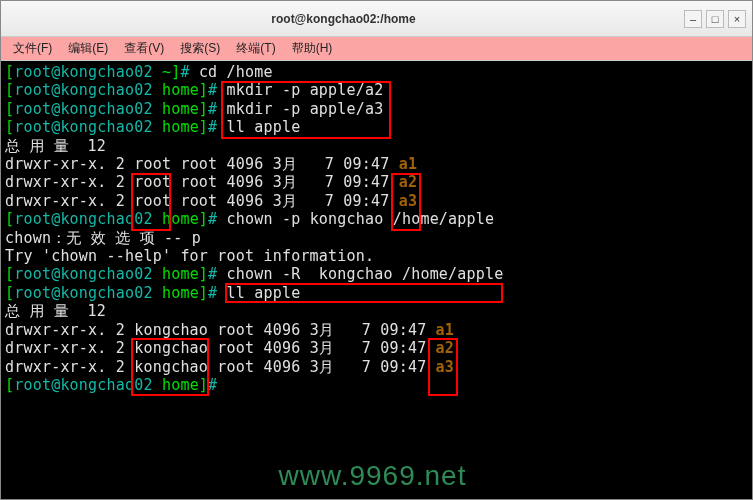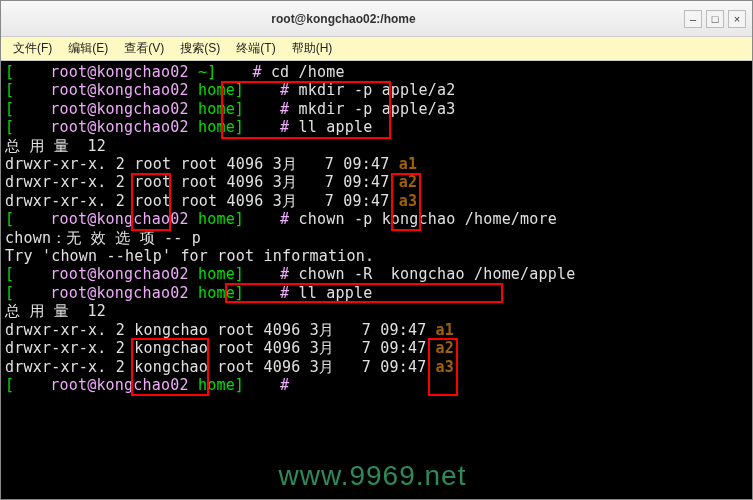--- a/index.html
+++ b/index.html
@@ -35,21 +35,21 @@
     line-height: 16px;
     text-align: center;
     margin-left: 4px;
     border: 1px solid #bbb;
     background: #f4f4f4;
     font-size: 11px;
     cursor: pointer;
   }
   .menubar {
     height: 24px;
-    background: #fef9c3;
+    background: #fca5a5;
     border-bottom: 1px solid #ccc;
     display: flex;
     align-items: center;
     font-size: 12px;
     color: #222;
     padding: 0 4px;
   }
   .menu-item { padding: 2px 8px; cursor: pointer; }
   .terminal {
     flex: 1;
@@ -57,21 +57,21 @@
     font-family: "DejaVu Sans Mono","Courier New",monospace;
     font-size: 15px;
     line-height: 18.4px;
     padding: 2px 4px;
     position: relative;
     letter-spacing: 0.2px;
   }
   .line { white-space: pre; color: #e0e0e0; }
   .green  { color: #00e000; }
   .white  { color: #e0e0e0; }
-  .red    { color: #f0abfc; margin-left: 36px; }
+  .red    { color: #14b8a6; }
   .blue   { color: #a16207; font-weight: bold; }
   .hl-red {
     position: absolute;
     border: 2px solid #ff0000;
     pointer-events: none;
   }
   .watermark {
     position: absolute;
     bottom: 14px;
     left: 0; right: 8px;
@@ -105,21 +105,21 @@
 
   <div class="terminal">
     <div class="line"><span class="green">[</span><span class="red">root@kongchao02</span><span class="green"> ~</span><span class="green">]</span><span class="red"># </span><span class="white">cd /home</span></div>
     <div class="line"><span class="green">[</span><span class="red">root@kongchao02</span><span class="green"> home</span><span class="green">]</span><span class="red"># </span><span class="white">mkdir -p apple/a2</span></div>
     <div class="line"><span class="green">[</span><span class="red">root@kongchao02</span><span class="green"> home</span><span class="green">]</span><span class="red"># </span><span class="white">mkdir -p apple/a3</span></div>
     <div class="line"><span class="green">[</span><span class="red">root@kongchao02</span><span class="green"> home</span><span class="green">]</span><span class="red"># </span><span class="white">ll apple</span></div>
     <div class="line white">总 用 量  12</div>
     <div class="line"><span class="white">drwxr-xr-x. 2 </span><span class="white">root</span><span class="white"> root 4096 3月   7 09:47 </span><span class="blue">a1</span></div>
     <div class="line"><span class="white">drwxr-xr-x. 2 </span><span class="white">root</span><span class="white"> root 4096 3月   7 09:47 </span><span class="blue">a2</span></div>
     <div class="line"><span class="white">drwxr-xr-x. 2 </span><span class="white">root</span><span class="white"> root 4096 3月   7 09:47 </span><span class="blue">a3</span></div>
-    <div class="line"><span class="green">[</span><span class="red">root@kongchao02</span><span class="green"> home</span><span class="green">]</span><span class="red"># </span><span class="white">chown -p kongchao /home/more</span></div>
+    <div class="line"><span class="green">[</span><span class="red">root@kongchao02</span><span class="green"> home</span><span class="green">]</span><span class="red"># </span><span class="white">chown -p kongchao /home/apple</span></div>
     <div class="line white">chown：无 效 选 项 -- p</div>
     <div class="line white">Try 'chown --help' for root information.</div>
     <div class="line"><span class="green">[</span><span class="red">root@kongchao02</span><span class="green"> home</span><span class="green">]</span><span class="red"># </span><span class="white">chown -R  kongchao /home/apple</span></div>
     <div class="line"><span class="green">[</span><span class="red">root@kongchao02</span><span class="green"> home</span><span class="green">]</span><span class="red"># </span><span class="white">ll apple</span></div>
     <div class="line white">总 用 量  12</div>
     <div class="line"><span class="white">drwxr-xr-x. 2 </span><span class="white">kongchao</span><span class="white"> root 4096 3月   7 09:47 </span><span class="blue">a1</span></div>
     <div class="line"><span class="white">drwxr-xr-x. 2 </span><span class="white">kongchao</span><span class="white"> root 4096 3月   7 09:47 </span><span class="blue">a2</span></div>
     <div class="line"><span class="white">drwxr-xr-x. 2 </span><span class="white">kongchao</span><span class="white"> root 4096 3月   7 09:47 </span><span class="blue">a3</span></div>
     <div class="line"><span class="green">[</span><span class="red">root@kongchao02</span><span class="green"> home</span><span class="green">]</span><span class="red"># </span></div>
 

